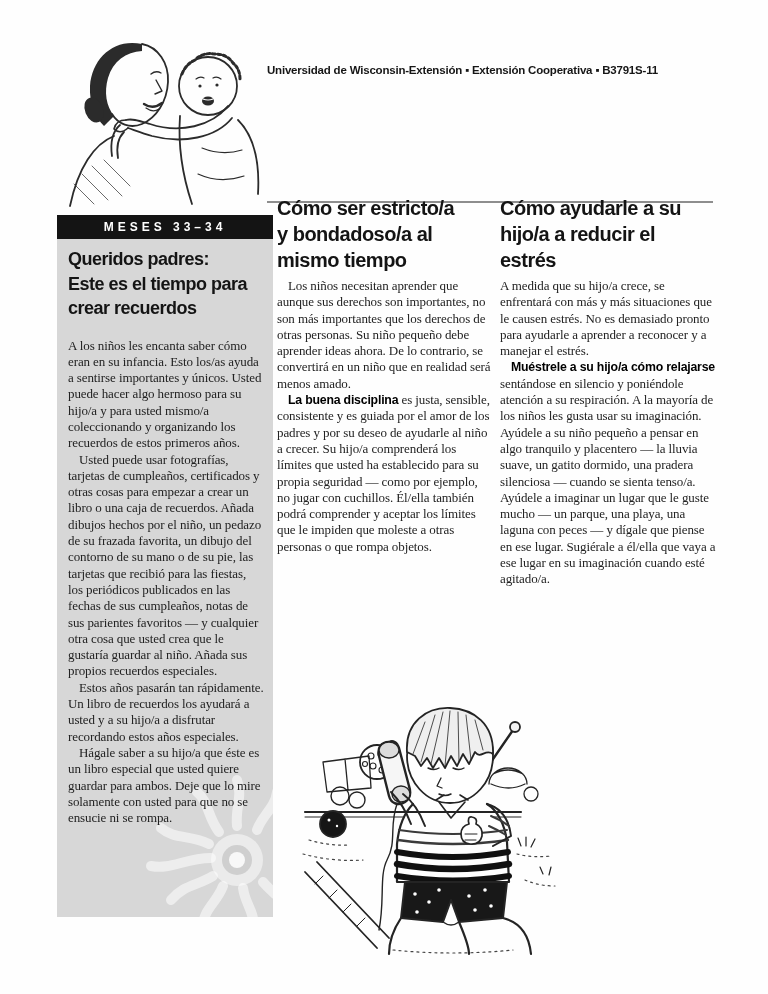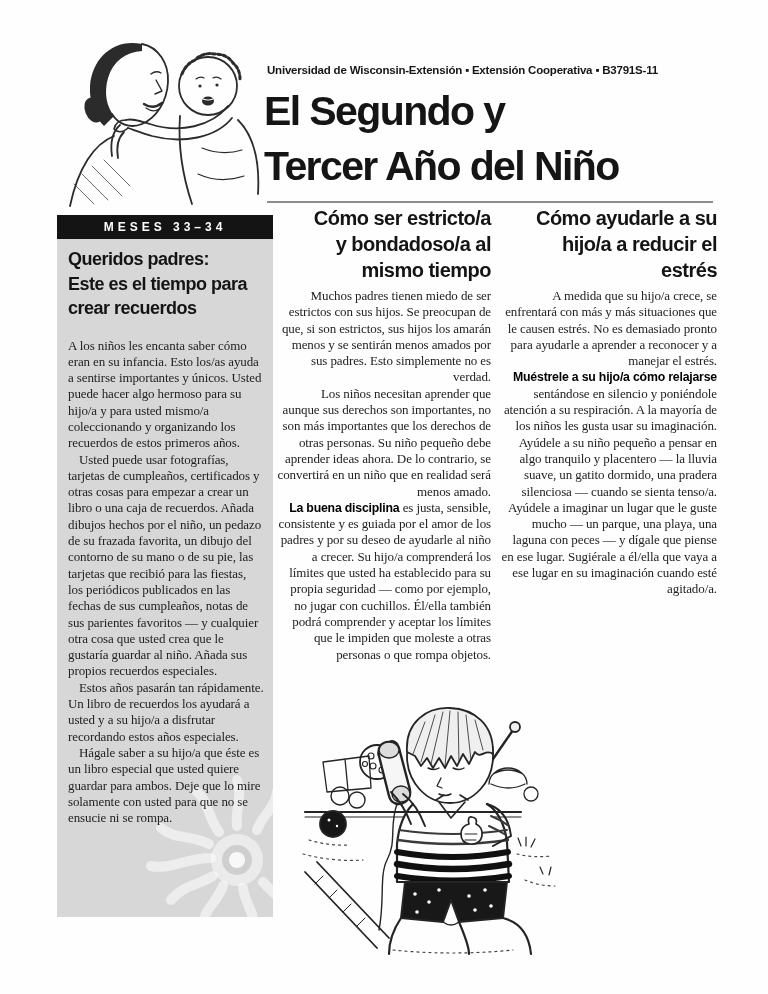--- a/index.html
+++ b/index.html
@@ -19,21 +19,21 @@
 
   .sidebar { position:absolute; left:57px; top:215px; width:216px; height:702px;
              background:#d7d7d7; overflow:hidden; }
   .banner  { background:#141414; color:#ffffff; text-align:center;
              font:700 12px/24px "Liberation Sans",sans-serif; letter-spacing:4px; }
   .sidebar-inner { position:relative; padding:8px 9px 0 11px; z-index:2; }
   .sidebar h2 { font:700 18px/24.5px "Liberation Sans",sans-serif; letter-spacing:-0.5px;
                 white-space:pre-line; margin-bottom:17px; color:#141414; }
   .sun-watermark { position:absolute; right:-10px; bottom:-12px; width:170px; height:175px; z-index:1; }
 
-  .col { position:absolute; top:205px;text-align:right; }
+  .col { position:absolute; top:195px; }
   .col2 { left:277px; width:214px; }
   .col3 { left:500px; width:217px; }
   .col h2 { font:700 20px/26px "Liberation Sans",sans-serif; letter-spacing:-0.5px;
             white-space:pre-line; margin-bottom:5px; color:#141414; }
 
   .body-text p { font:13px/16.3px "Liberation Serif","DejaVu Serif",serif;
                  letter-spacing:-0.1px; color:#222; }
   .body-text p.indent { text-indent:11px; }
   b.lead { font:700 12.3px/16.3px "Liberation Sans",sans-serif; letter-spacing:-0.2px; color:#000000; }
 </style>
@@ -71,22 +71,20 @@
       <path d="M18 178 C26 140 42 116 62 108"></path>
       <path d="M186 92 C202 108 208 132 206 166"></path>
       <path d="M128 88 C126 116 130 146 140 176"></path>
       <path d="M150 120 q20 8 40 2 M146 146 q22 10 46 2" stroke-width="1.2"></path>
 
       <path d="M22 156 l20 20 M30 146 l26 26 M40 138 l30 30 M52 132 l26 26" stroke-width="1" opacity="0.7"></path>
     </g>
   </svg>
 
   <div class="kicker">Universidad de Wisconsin-Extensión ▪ Extensión Cooperativa ▪ B3791S-11</div>
-  <h1 class="title">El Segundo y
-Tercer Año del Niño</h1>
   <div class="title-rule"></div>
 
   <aside class="sidebar">
     <div class="banner">MESES 33–34</div>
     <div class="sidebar-inner">
       <h2>Queridos padres:
 Este es el tiempo para crear recuerdos</h2>
       <div class="body-text">
           <p>A los niños les encanta saber cómo eran en su infancia. Esto los/as ayuda a sentirse importantes y únicos. Usted puede hacer algo hermoso para su hijo/a y para usted mismo/a coleccionando y organizando los recuerdos de estos primeros años.</p>
           <p class="indent">Usted puede usar fotografías, tarjetas de cumpleaños, certificados y otras cosas para empezar a crear un libro o una caja de recuerdos. Añada dibujos hechos por el niño, un pedazo de su frazada favorita, un dibujo del contorno de su mano o de su pie, las tarjetas que recibió para las fiestas, los periódicos publicados en las fechas de sus cumpleaños, notas de sus parientes favoritos — y cualquier otra cosa que usted crea que le gustaría guardar al niño. Añada sus propios recuerdos especiales.</p>
@@ -111,21 +109,20 @@
       <circle cx="124" cy="106" r="15" fill="#cfcfcf"></circle>
       <circle cx="124" cy="106" r="8" fill="rgba(255,255,255,0.85)"></circle>
     </svg>
   </aside>
 
   <section class="col col2">
     <h2>Cómo ser estricto/a
 y bondadoso/a al
 mismo tiempo</h2>
     <div class="body-text">
-        <p>Muchos padres tienen miedo de ser estrictos con sus hijos. Se preocupan de que, si son estrictos, sus hijos los amarán menos y se sentirán menos amados por sus padres. Esto simplemente no es verdad.</p>
         <p class="indent">Los niños necesitan aprender que aunque sus derechos son importantes, no son más importantes que los derechos de otras personas. Su niño pequeño debe aprender ideas ahora. De lo contrario, se convertirá en un niño que en realidad será menos amado.</p>
         <p class="indent"><b class="lead">La buena disciplina</b> es justa, sensible, consistente y es guiada por el amor de los padres y por su deseo de ayudarle al niño a crecer. Su hijo/a comprenderá los límites que usted ha establecido para su propia seguridad — como por ejemplo, no jugar con cuchillos. Él/ella también podrá comprender y aceptar los límites que le impiden que moleste a otras personas o que rompa objetos.</p>
       </div>
   </section>
 
   <section class="col col3">
     <h2>Cómo ayudarle a su
 hijo/a a reducir el
 estrés</h2>
     <div class="body-text">

